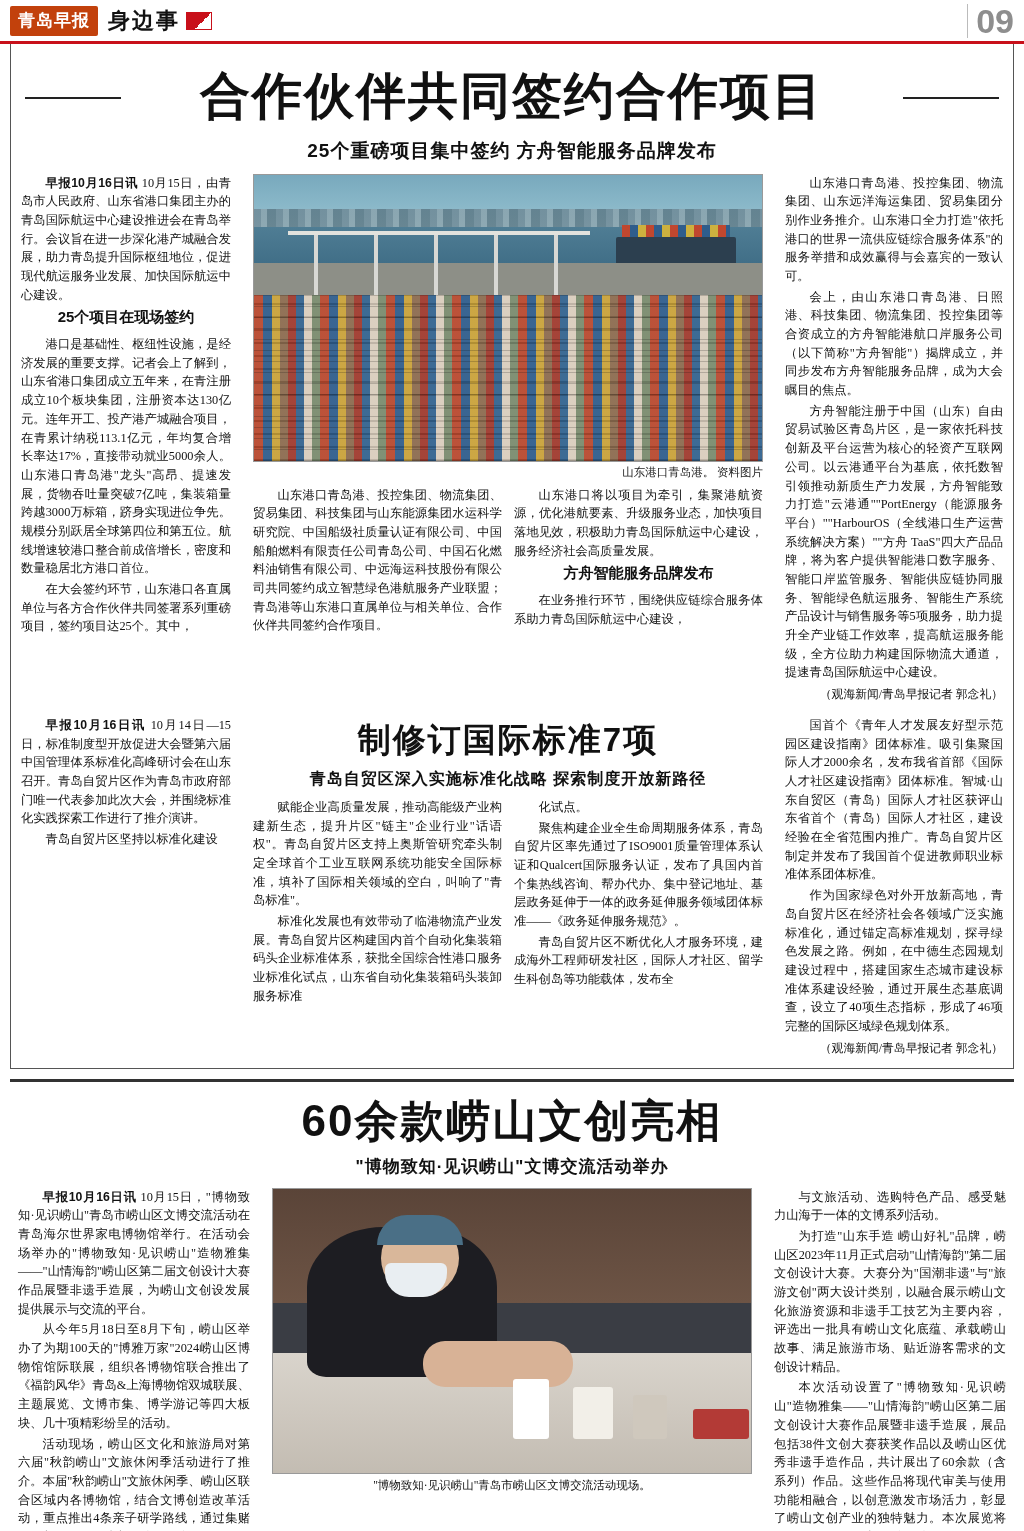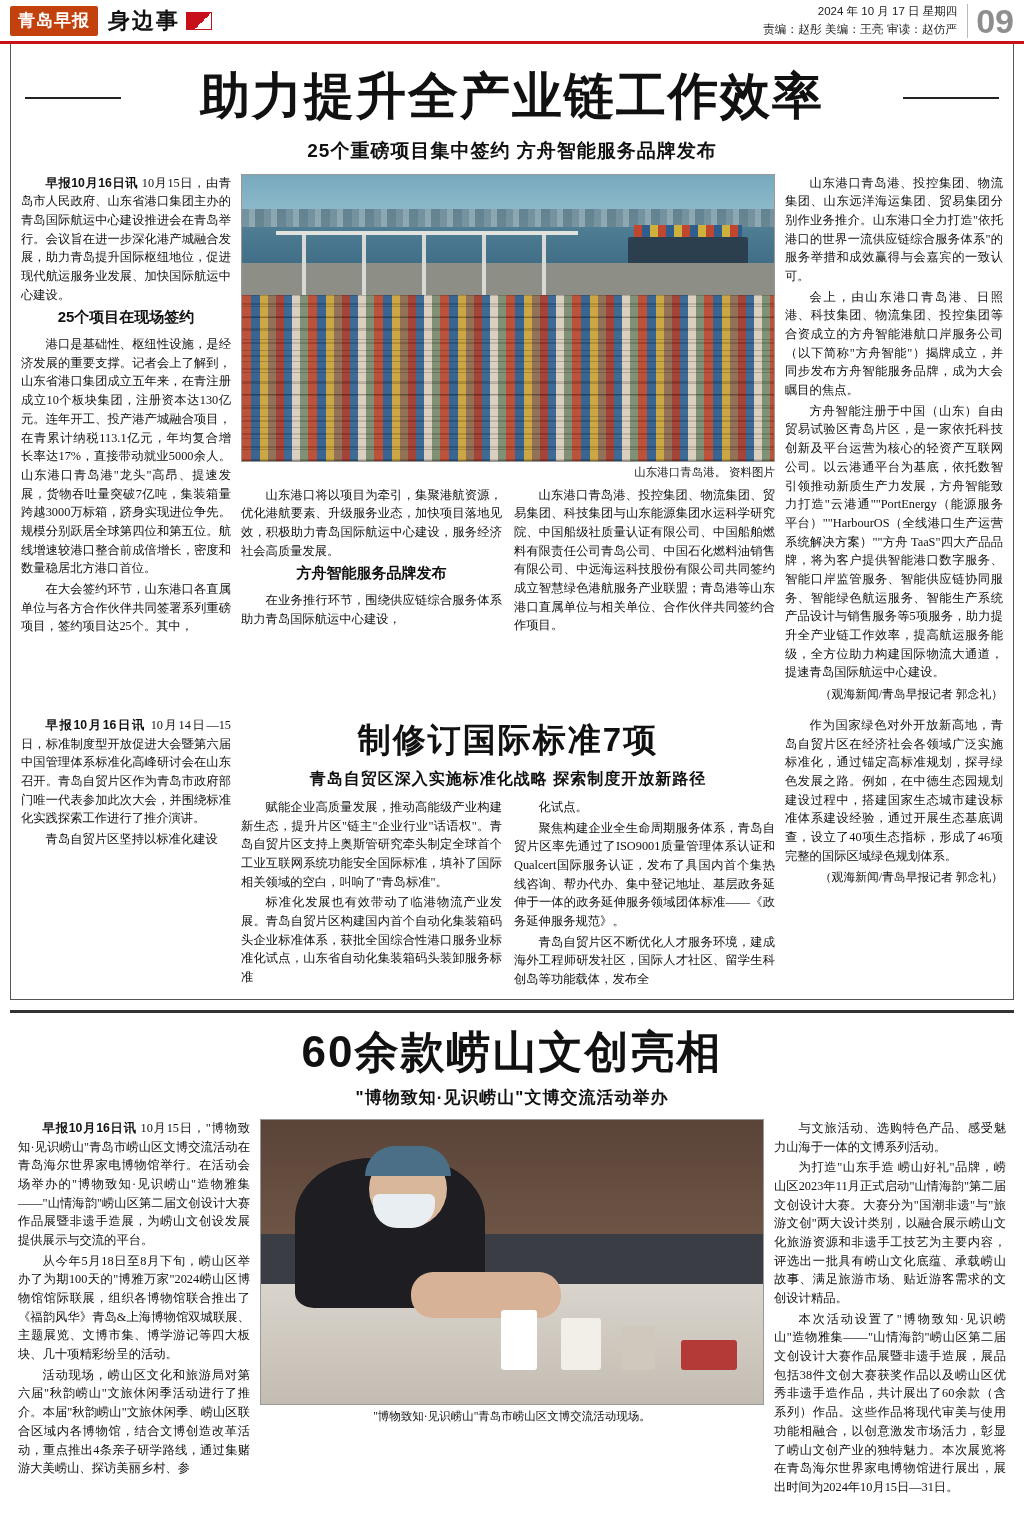--- a/index.html
+++ b/index.html
@@ -104,21 +104,21 @@
     font-family:"Liberation Sans", sans-serif;
     font-weight:bold;
     font-size:19px;
     letter-spacing:1px;
     margin:12px 0 10px 0;
   }
 
   .cols3 {
     display:grid;
     grid-template-columns: 210px 1fr 218px;
-    gap:10px;
+    gap:22px;
   }
   .colsplit {
     display:grid;
     grid-template-columns: 1fr 1fr;
     gap:12px;
   }
   p, .ptext {
     font-size:12.3px;
     line-height:1.52;
     text-align:justify;
@@ -291,34 +291,30 @@
 </head>
 <body>
 
 <div class="masthead">
   <div class="logo-box">
     <span class="logo-red">青岛早报</span>
     <span class="section-name">身边事</span>
     <span class="section-tag"></span>
   </div>
   <div class="masthead-right">
-    <div class="mh-text">
-      <div>2024 年 10 月 17 日  星期四</div>
-      <div class="l2">责编：赵彤  美编：王亮  审读：赵仿严</div>
-    </div>
     <div class="page-num">09</div>
   </div>
 </div>
 
 <div class="page">
 
   <div class="story1">
     <div class="headline1">
       <span class="rule-l"></span>
-      <span>助力提升全产业链工作效率</span>
+      <span>合作伙伴共同签约合作项目</span>
       <span class="rule-r"></span>
     </div>
     <div class="subhead1">25个重磅项目集中签约  方舟智能服务品牌发布</div>
 
     <div class="cols3">
 
       <div>
         <p><span class="lead-label">早报10月16日讯</span> <span>10月15日，由青岛市人民政府、山东省港口集团主办的青岛国际航运中心建设推进会在青岛举行。会议旨在进一步深化港产城融合发展，助力青岛提升国际枢纽地位，促进现代航运服务业发展、加快国际航运中心建设。</span></p>
         <p class="subtitle-inline">25个项目在现场签约</p>
         <p>港口是基础性、枢纽性设施，是经济发展的重要支撑。记者会上了解到，山东省港口集团成立五年来，在青注册成立10个板块集团，注册资本达130亿元。连年开工、投产港产城融合项目，在青累计纳税113.1亿元，年均复合增长率达17%，直接带动就业5000余人。山东港口青岛港"龙头"高昂、提速发展，货物吞吐量突破7亿吨，集装箱量跨越3000万标箱，跻身实现进位争先。规模分别跃居全球第四位和第五位。航线增速较港口整合前成倍增长，密度和数量稳居北方港口首位。</p>
@@ -334,26 +330,26 @@
           <div class="crane" style="left:60px"></div>
           <div class="crane" style="left:120px"></div>
           <div class="crane" style="left:180px"></div>
           <div class="crane" style="left:240px"></div>
           <div class="crane" style="left:300px"></div>
           <div class="containers"></div>
         </div>
         <div class="photo-cap">山东港口青岛港。 资料图片</div>
         <div class="colsplit">
           <div>
+            <p>山东港口青岛港、投控集团、物流集团、贸易集团、科技集团与山东能源集团水运科学研究院、中国船级社质量认证有限公司、中国船舶燃料有限责任公司青岛公司、中国石化燃料油销售有限公司、中远海运科技股份有限公司共同签约成立智慧绿色港航服务产业联盟；青岛港等山东港口直属单位与相关单位、合作伙伴共同签约合作项目。</p>
+          </div>
+          <div>
             <p>山东港口将以项目为牵引，集聚港航资源，优化港航要素、升级服务业态，加快项目落地见效，积极助力青岛国际航运中心建设，服务经济社会高质量发展。</p>
             <p class="subtitle-inline">方舟智能服务品牌发布</p>
             <p>在业务推行环节，围绕供应链综合服务体系助力青岛国际航运中心建设，</p>
-          </div>
-          <div>
-            <p>山东港口青岛港、投控集团、物流集团、贸易集团、科技集团与山东能源集团水运科学研究院、中国船级社质量认证有限公司、中国船舶燃料有限责任公司青岛公司、中国石化燃料油销售有限公司、中远海运科技股份有限公司共同签约成立智慧绿色港航服务产业联盟；青岛港等山东港口直属单位与相关单位、合作伙伴共同签约合作项目。</p>
           </div>
         </div>
       </div>
 
       <div>
         <p>山东港口青岛港、投控集团、物流集团、山东远洋海运集团、贸易集团分别作业务推介。山东港口全力打造"依托港口的世界一流供应链综合服务体系"的服务举措和成效赢得与会嘉宾的一致认可。</p>
         <p>会上，由山东港口青岛港、日照港、科技集团、物流集团、投控集团等合资成立的方舟智能港航口岸服务公司（以下简称"方舟智能"）揭牌成立，并同步发布方舟智能服务品牌，成为大会瞩目的焦点。</p>
         <p>方舟智能注册于中国（山东）自由贸易试验区青岛片区，是一家依托科技创新及平台运营为核心的轻资产互联网公司。以云港通平台为基底，依托数智引领推动新质生产力发展，方舟智能致力打造"云港通""PortEnergy（能源服务平台）""HarbourOS（全线港口生产运营系统解决方案）""方舟 TaaS"四大产品品牌，将为客户提供智能港口数字服务、智能口岸监管服务、智能供应链协同服务、智能绿色航运服务、智能生产系统产品设计与销售服务等5项服务，助力提升全产业链工作效率，提高航运服务能级，全方位助力构建国际物流大通道，提速青岛国际航运中心建设。</p>
         <p class="byline">（观海新闻/青岛早报记者 郭念礼）</p>
       </div>
@@ -377,20 +373,21 @@
             </div>
             <div>
               <p>化试点。</p>
               <p>聚焦构建企业全生命周期服务体系，青岛自贸片区率先通过了ISO9001质量管理体系认证和Qualcert国际服务认证，发布了具国内首个集热线咨询、帮办代办、集中登记地址、基层政务延伸于一体的政务延伸服务领域团体标准——《政务延伸服务规范》。</p>
               <p>青岛自贸片区不断优化人才服务环境，建成海外工程师研发社区，国际人才社区、留学生科创岛等功能载体，发布全</p>
             </div>
           </div>
         </div>
 
         <div>
+          <p>国首个《青年人才发展友好型示范园区建设指南》团体标准。吸引集聚国际人才2000余名，发布我省首部《国际人才社区建设指南》团体标准。智城·山东自贸区（青岛）国际人才社区获评山东省首个（青岛）国际人才社区，建设经验在全省范围内推广。青岛自贸片区制定并发布了我国首个促进教师职业标准体系团体标准。</p>
           <p>作为国家绿色对外开放新高地，青岛自贸片区在经济社会各领域广泛实施标准化，通过锚定高标准规划，探寻绿色发展之路。例如，在中德生态园规划建设过程中，搭建国家生态城市建设标准体系建设经验，通过开展生态基底调查，设立了40项生态指标，形成了46项完整的国际区域绿色规划体系。</p>
           <p class="byline">（观海新闻/青岛早报记者 郭念礼）</p>
         </div>
       </div>
     </div>
   </div>
 
   <div class="divider-thick"></div>
 
   <div style="padding:0 10px;">

